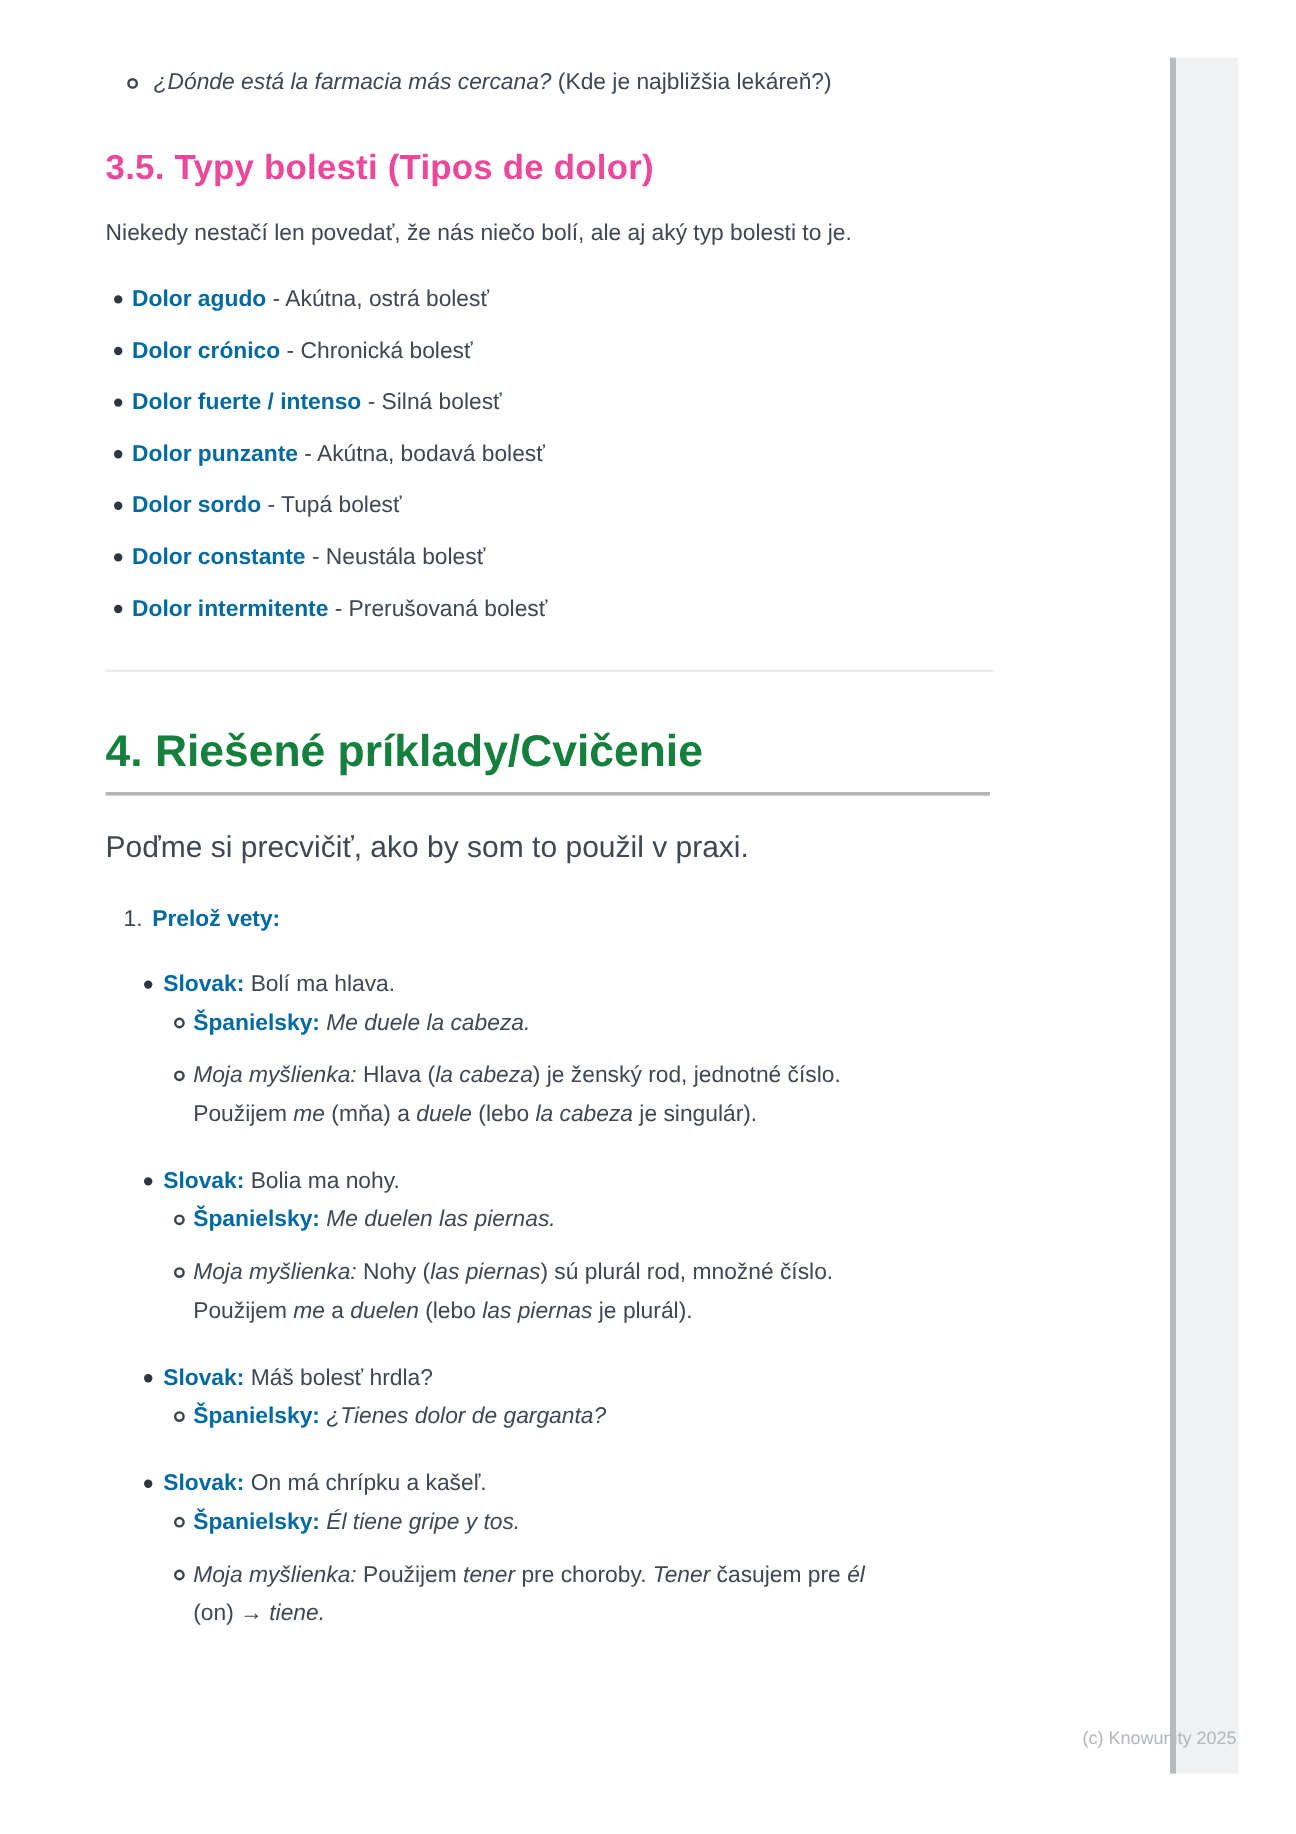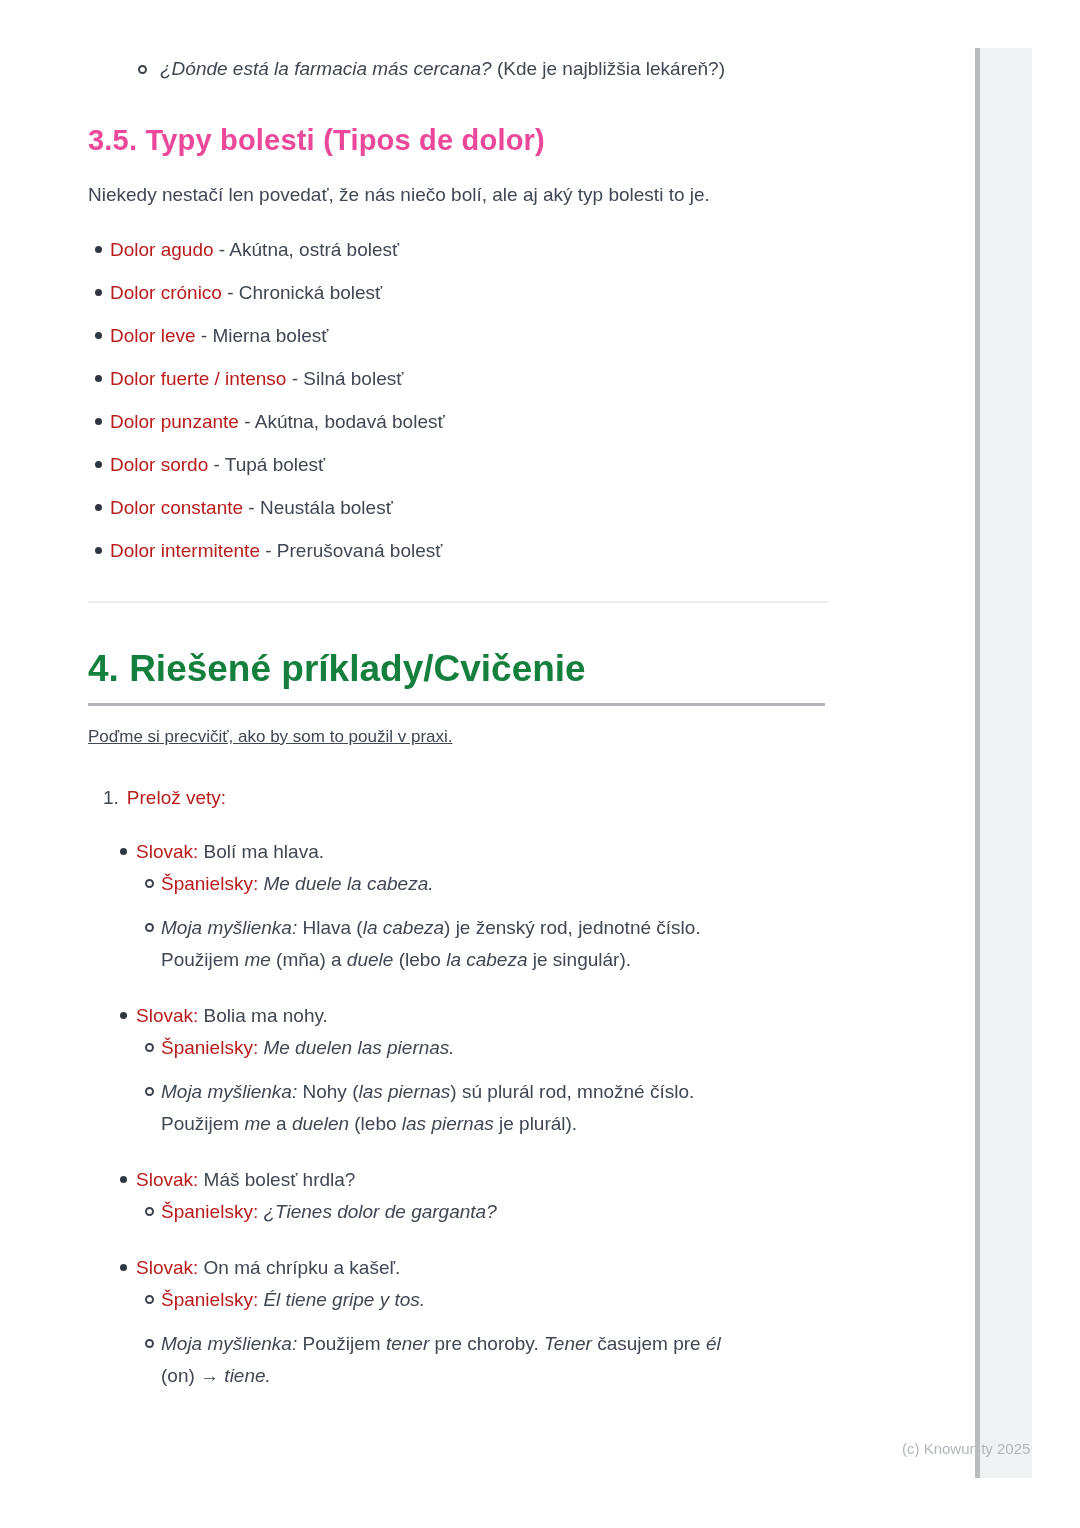--- a/index.html
+++ b/index.html
@@ -14,21 +14,21 @@
     position: relative;
   }
   .page {
     position: relative;
     width: 740px;
     padding: 54px 0 0 88px;
     box-sizing: content-box;
   }
   ul, li { list-style: none; margin: 0; padding: 0; }
   li { position: relative; }
-  strong { font-weight: 400; color: #b91c1c; margin-top: 33px; }
+  strong { font-weight: 700; color: #0369a1; margin-top: 33px; }
   .it { font-style: italic; }
 
   
   .marker {
     position: absolute;
     display: block;
     border-radius: 50%;
   }
   .marker.dot {
     width: 7px; height: 7px;
@@ -37,21 +37,21 @@
   }
   .marker.circle {
     width: 5px; height: 5px;
     background: transparent;
     border: 2px solid #3a424e;
     top: 11px;
   }
 
   
   .intro-list li {
-    margin-left: 72px;
+    margin-left: 40px;
     font-size: 19px;
     line-height: 30px;
   }
   .intro-list .marker { left: -22px; top: 11px; }
 
   h2 {
     margin: 36px 0 0 0;
     font-size: 29px;
     line-height: 40px;
     font-weight: 600;
@@ -80,21 +80,21 @@
   h1 {
     margin: 43px 0 0 0;
     font-size: 37px;
     line-height: 46px;
     font-weight: 700;
     color: #15803d;
     padding-bottom: 11px;
     border-bottom: 3px solid #b3b5b8;
     width: 737px;
   }
-  .p2 { margin: 16px 0 0 0; font-size: 17px; line-height: 30px; text-decoration: underline; }
+  .p2 { margin: 28px 0 0 0; font-size: 25px; line-height: 30px; }
 
   .task {
     margin-top: 32px;
     font-size: 19px;
     line-height: 28px;
   }
   .task-num { margin-left: 15px; margin-right: 8px; color: #3f4753; }
 
   .examples { margin-top: 24px; }
   .example { margin-left: 48px; margin-bottom: 24px; font-size: 19px; }
@@ -145,21 +145,20 @@
     </li>
   </ul>
 
   <h2>3.5. Typy bolesti (Tipos de dolor)</h2>
 
   <p class="p1">Niekedy nestačí len povedať, že nás niečo bolí, ale aj aký typ bolesti to je.</p>
 
   <ul class="pain-list">
     <li><span class="marker dot"></span><strong>Dolor agudo</strong><span> - Akútna, ostrá bolesť</span></li>
     <li><span class="marker dot"></span><strong>Dolor crónico</strong><span> - Chronická bolesť</span></li>
-    <li><span class="marker dot"></span><strong>Dolor leve</strong><span> - Mierna bolesť</span></li>
     <li><span class="marker dot"></span><strong>Dolor fuerte / intenso</strong><span> - Silná bolesť</span></li>
     <li><span class="marker dot"></span><strong>Dolor punzante</strong><span> - Akútna, bodavá bolesť</span></li>
     <li><span class="marker dot"></span><strong>Dolor sordo</strong><span> - Tupá bolesť</span></li>
     <li><span class="marker dot"></span><strong>Dolor constante</strong><span> - Neustála bolesť</span></li>
     <li><span class="marker dot"></span><strong>Dolor intermitente</strong><span> - Prerušovaná bolesť</span></li>
   </ul>
 
   <div class="divider"></div>
 
   <h1>4. Riešené príklady/Cvičenie</h1>

